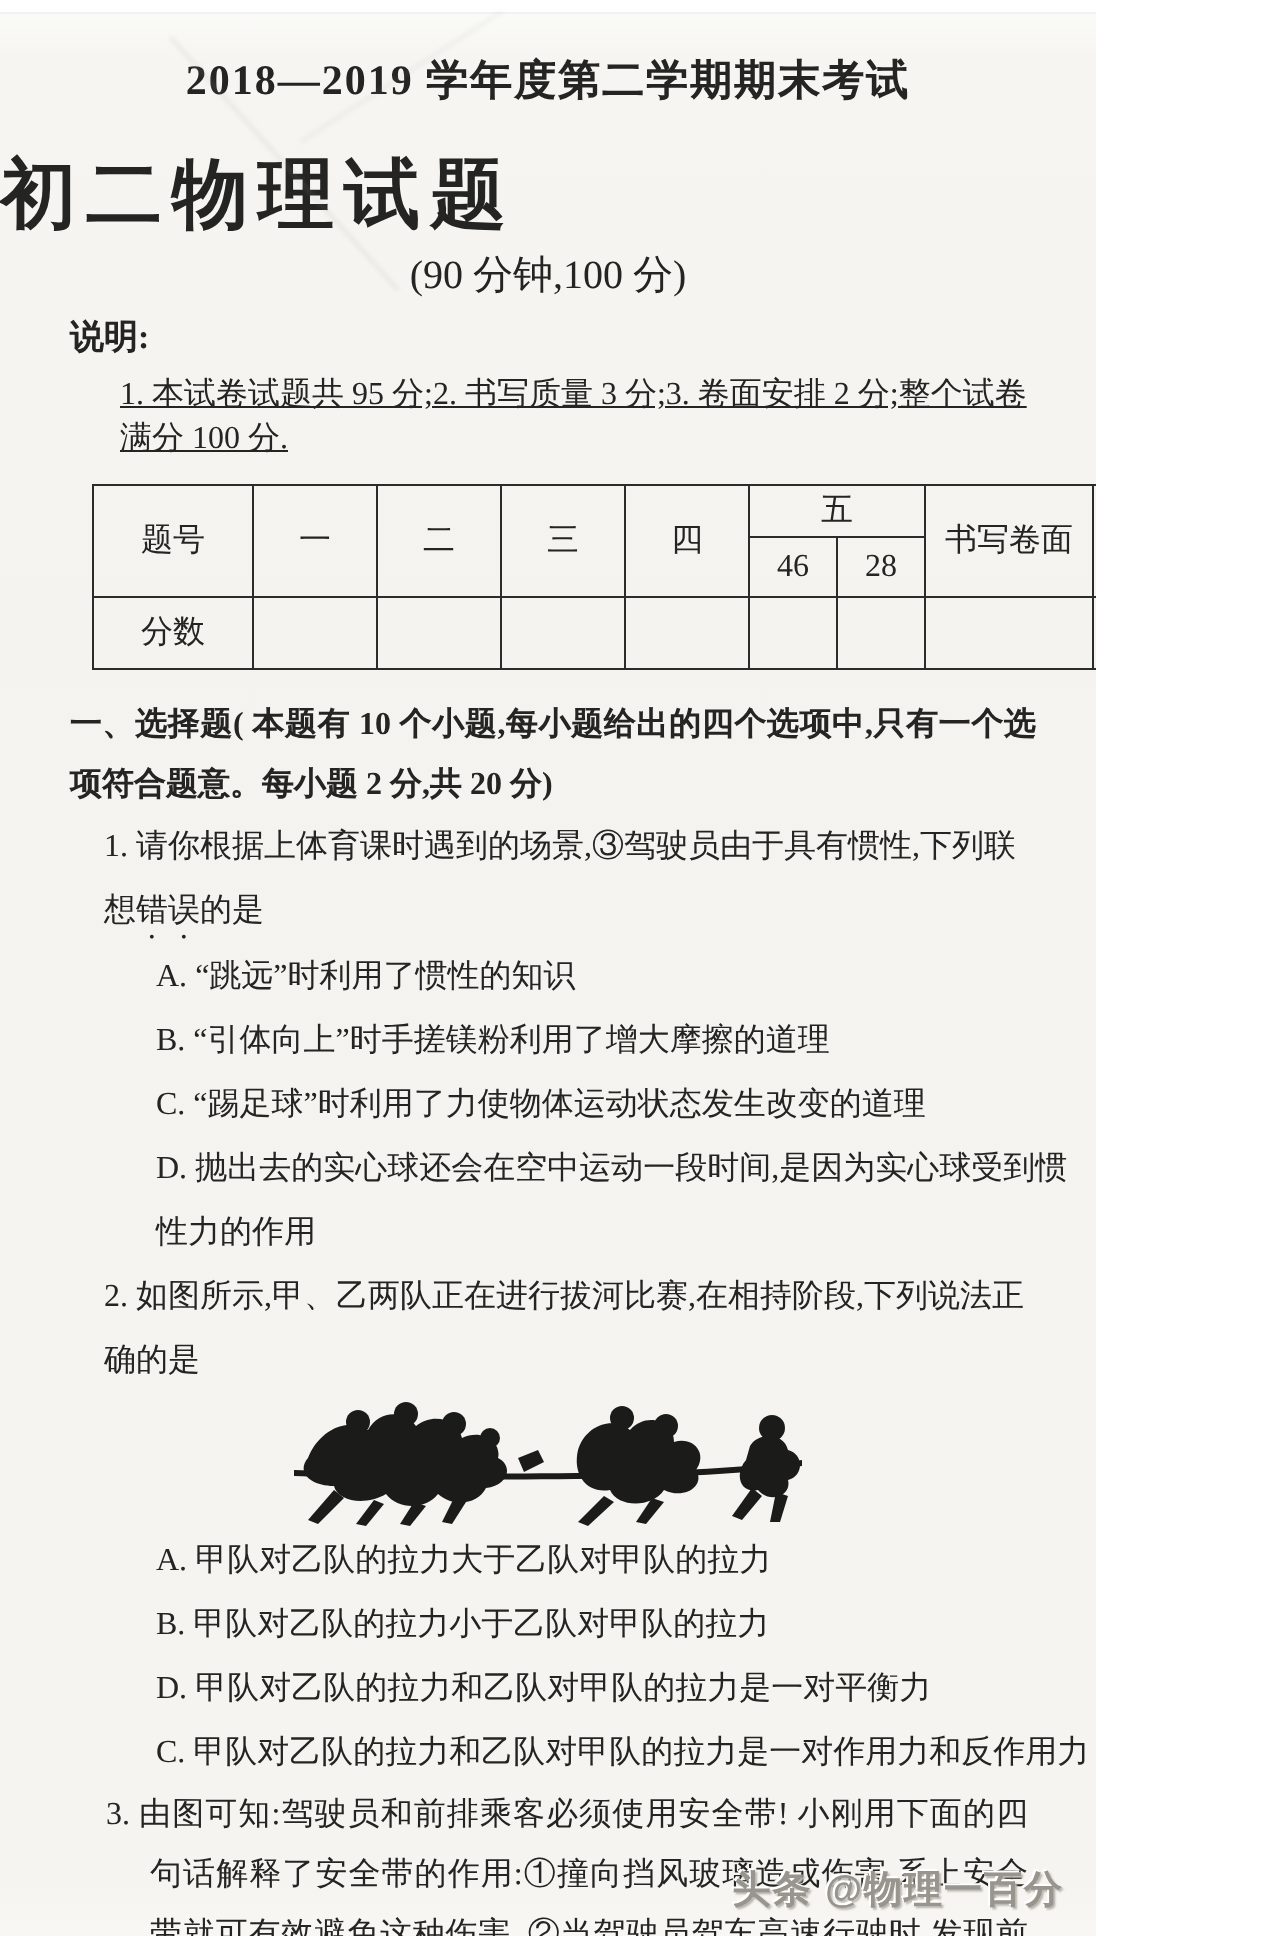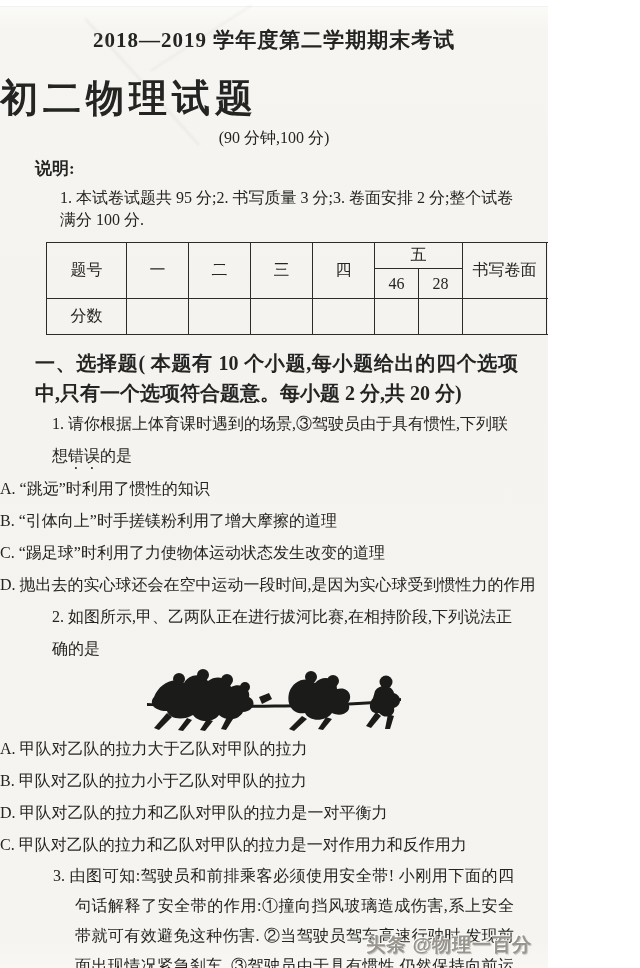--- a/index.html
+++ b/index.html
@@ -26,40 +26,40 @@
   .crease.c1 { left:86px; top:18px; width:170px; height:2px; transform:rotate(48deg); transform-origin:left top; opacity:.35; }
   .crease.c2 { left:150px; top:70px; width:120px; height:1.5px; transform:rotate(-33deg); transform-origin:left top; opacity:.25; }
   .smudge {
     position:absolute; width:26px; border-radius:4px;
     background: repeating-linear-gradient(180deg, rgba(128,128,122,0.45) 0 9px, rgba(128,128,122,0) 9px 15px);
     filter: blur(1.6px); opacity:.45; pointer-events:none;
   }
 
   .exam-session { margin-top:26px; text-align:center; font-size:21px; font-weight:700; letter-spacing:1px; }
   .exam-title   { margin-top:22px; font-size:38px; font-weight:700; letter-spacing:5px; line-height:44px; }
-  .exam-subtitle{ margin-top:8px; text-align:center; font-size:16px; line-height:20px; }
+  .exam-subtitle{ margin-top:8px; text-align:center; font-size:20px; line-height:20px; }
 
   .notes-label { margin:10px 0 0 35px; font-size:17px; font-weight:700; line-height:22px; }
-  .notes-line  { margin:7px 30px 0 60px; font-size:16px; line-height:22px; }
+  .notes-line  { margin:7px 30px 0 60px; font-size:16px; line-height:22px;text-decoration:underline; }
 
   table.score-table {
     border-collapse:collapse; table-layout:fixed;
     margin:11px 0 0 46px; width:566px;
     font-size:16px; text-align:center;
   }
   table.score-table td { border:1.6px solid #2b2b29; padding:0; vertical-align:middle; }
   tr.r-top td   { height:26px; }
   tr.r-sub td   { height:30px; }
   tr.r-score td { height:36px;font-family:Liberation Mono, monospace; }
 
-  .sec-heading { margin:13px 30px 0 35px; font-size:20px; font-weight:700; line-height:30px; text-align:justify; }
+  .sec-heading { margin:13px 30px 0 35px; font-size:16px; font-weight:700; line-height:30px; text-align:justify; }
 
   .q-block { font-size:16px; }
   .q-stem   { margin:0 30px 0 52px; line-height:32px; }
-  .q-option { line-height:32px; }
+  .q-option { margin-left:78px; line-height:32px; }
   .q-option .opt-label { margin-right:4px; }
   .emph { text-emphasis: filled dot #242422; -webkit-text-emphasis: filled dot #242422;
           text-emphasis-position: under right; -webkit-text-emphasis-position: under; }
 
   .figure-wrap { width:270px; height:64px; margin:2px auto 2px auto; }
 
   .q3-para {
     margin:0 34px 0 0; padding-left:75px; text-indent:-22px;
     font-size:16px; line-height:30px; text-align:justify;
   }

